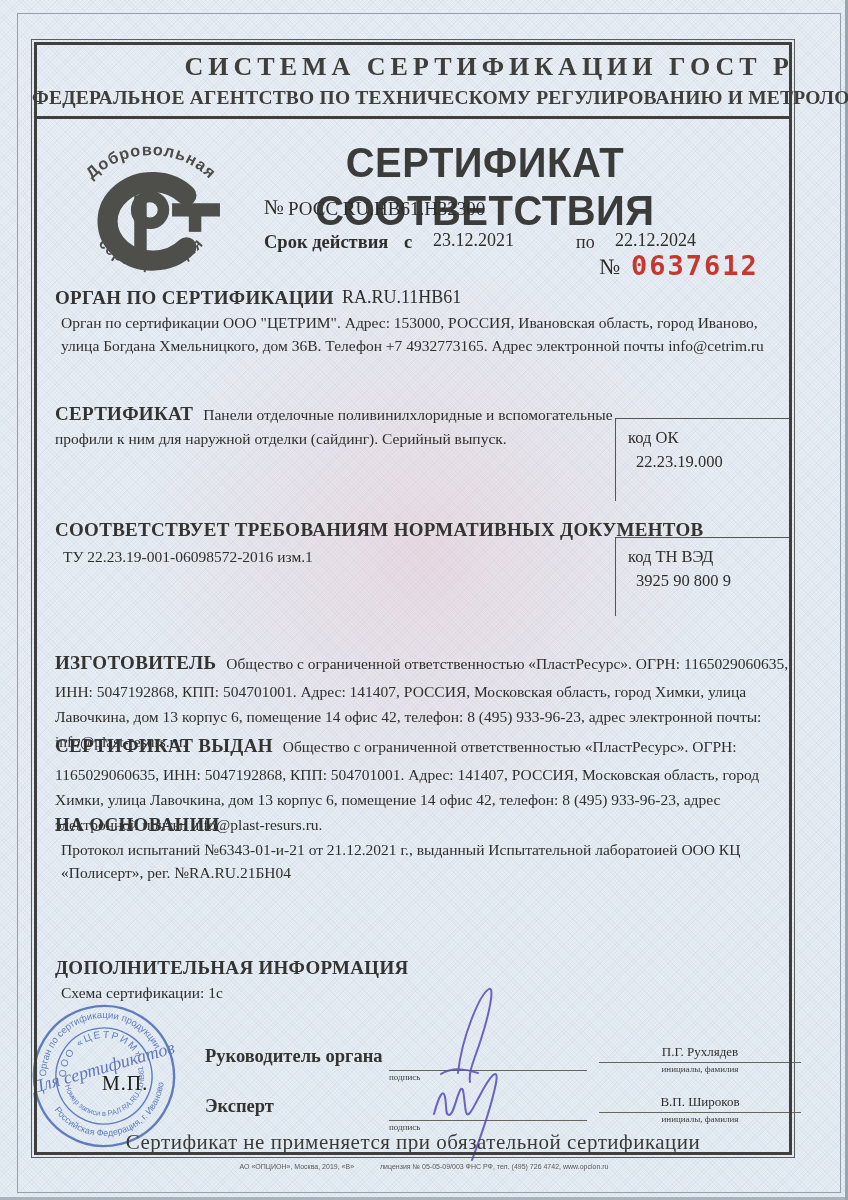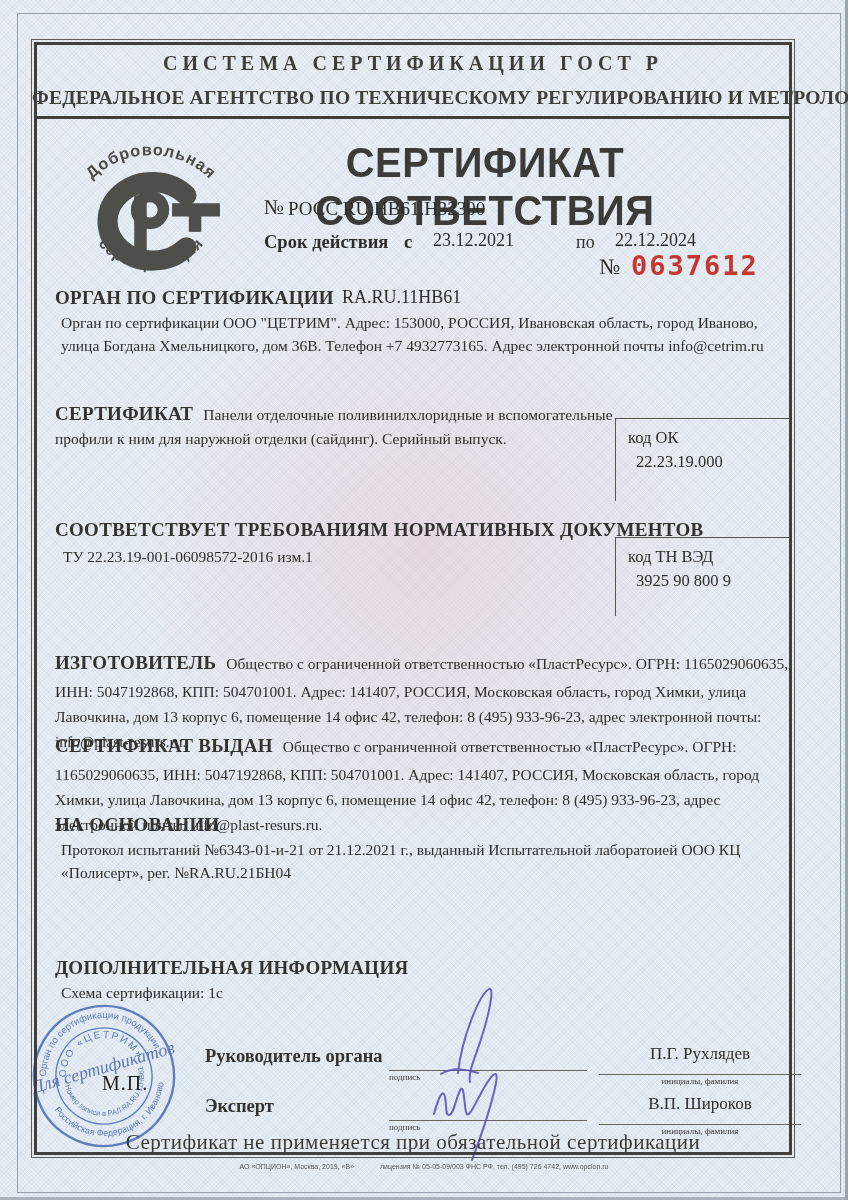--- a/index.html
+++ b/index.html
@@ -10,21 +10,21 @@
       radial-gradient(ellipse 48% 34% at 50% 46%, rgba(234,190,201,.42), rgba(234,190,201,0) 72%),
       repeating-linear-gradient(45deg, rgba(110,150,190,.07) 0 1px, transparent 1px 3px),
       repeating-linear-gradient(-45deg, rgba(110,150,190,.07) 0 1px, transparent 1px 3px),
       linear-gradient(#e9eef4,#e6edf3);
     box-shadow:inset -3px 0 0 #9aa4ad, inset 0 -3px 0 #aab3bb;
   }
   .page-frame{position:absolute;left:17px;top:13px;right:7px;bottom:7px;border:1px solid #93a0ac;pointer-events:none;}
   .cert-box{position:absolute;left:31px;top:39px;width:762px;height:1117px;border:1px solid #5d5d5a;}
   .cert-box::after{content:"";position:absolute;inset:2px;border:3px solid #3f3f3d;pointer-events:none;}
   .abs{position:absolute;}
-  .hdr1{width:100%;text-align:center;font-weight:bold;font-size:20px;letter-spacing:5px;color:#3e3e3a;}
+  .hdr1{width:100%;text-align:right;font-weight:bold;font-size:26px;letter-spacing:5px;color:#3e3e3a;}
   .hdr2{width:100%;text-align:center;font-weight:bold;font-size:19.5px;letter-spacing:.2px;color:#3e3e3a;white-space:nowrap;}
   .divider{left:2px;top:76px;width:758px;height:3px;background:#3f3f3d;}
   .title{left:150px;top:99px;width:606px;text-align:center;font-family:"Liberation Sans",sans-serif;
          font-weight:bold;font-size:40px;color:#3b3b39;letter-spacing:.5px;transform:scaleY(1.06);transform-origin:top;}
   .numline{font-size:19px;color:#2c2c2a;}
   .numsign{font-size:21px;}
   .validity-label{font-weight:bold;font-size:18.5px;}
   .date{font-size:18px;}
   .serial-sign{font-size:22px;color:#2b2b29;}
   .serial-digits{font-family:"DejaVu Sans Mono",monospace;font-weight:bold;font-size:27px;color:#c5372f;letter-spacing:2px;}
@@ -32,21 +32,21 @@
   .sec-code{font-size:18px;margin-left:22px;font-weight:normal;}
   .body-t{font-size:15.5px;line-height:1.48;color:#2e2e2c;}
   .para{font-size:15.5px;line-height:1.62;color:#2e2e2c;}
   .para .sec-h{margin-right:10px;}
   .code-box{border-top:1px solid #55554f;border-left:1px solid #55554f;}
   .code-box .lbl{font-size:16.5px;margin:9px 0 0 12px;}
   .code-box .val{font-size:16.5px;margin:4px 0 0 20px;}
   .sig-label{font-weight:bold;font-size:18.5px;color:#333331;}
   .sig-line .ln{height:34px;border-bottom:1px solid #66665f;}
   .sig-line .cap{font-size:9px;color:#3a3a38;padding-top:1px;}
-  .sig-name .nm{font-size:17px;text-align:center;border-bottom:1px solid #66665f;padding-bottom:10px;color:#2e2e2c;}
+  .sig-name .nm{font-size:13px;text-align:center;border-bottom:1px solid #66665f;padding-bottom:2px;color:#2e2e2c;}
   .sig-name .cap{font-size:9px;text-align:center;color:#3a3a38;padding-top:1px;}
   .mp{font-size:20px;color:#222220;letter-spacing:1px;}
   .bottom-note{left:0;top:1090px;width:100%;text-align:center;font-size:21px;color:#3a3a38;letter-spacing:.5px;}
   .print-info{position:absolute;left:0;top:1163px;width:848px;display:flex;justify-content:center;gap:26px;
               font-family:"Liberation Sans",sans-serif;font-size:7px;color:#5a5a58;}
   .logo-arc{fill:#4b4b48;font-family:"Liberation Sans",sans-serif;font-weight:bold;font-size:17px;letter-spacing:1px;}
   .stamp-text{fill:#4a6ab4;font-family:"Liberation Sans",sans-serif;}
   .stamp-script{fill:#4a63b0;font-style:italic;font-family:"Liberation Serif",serif;}
 </style>
 </head>

